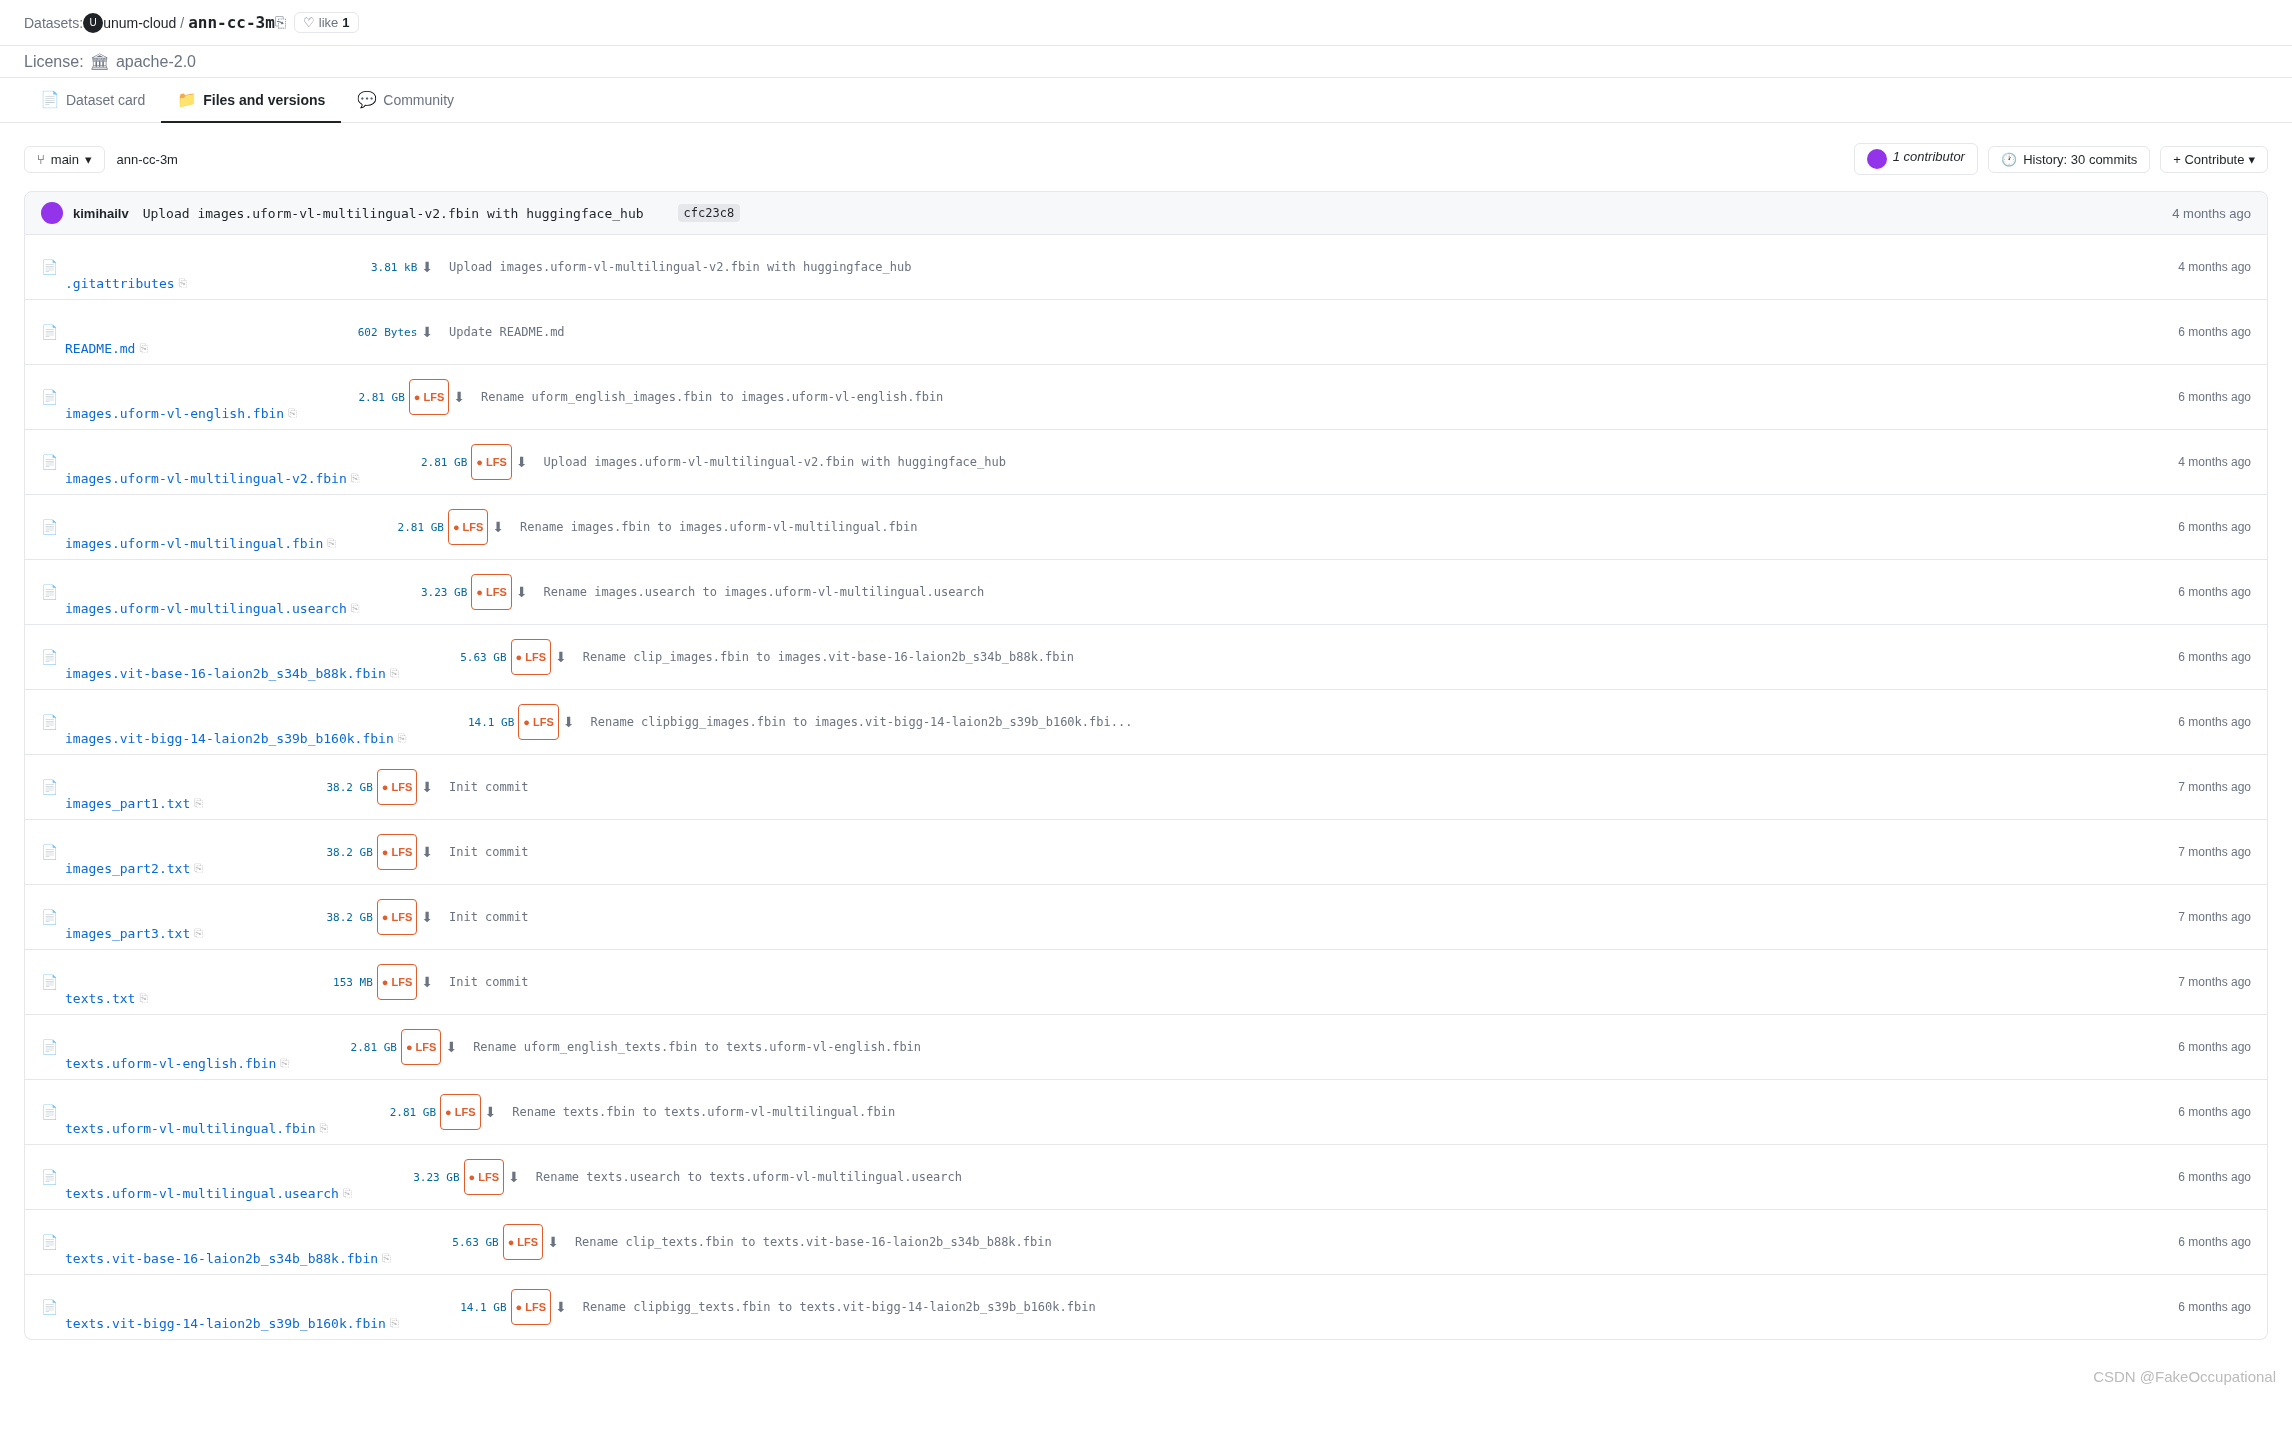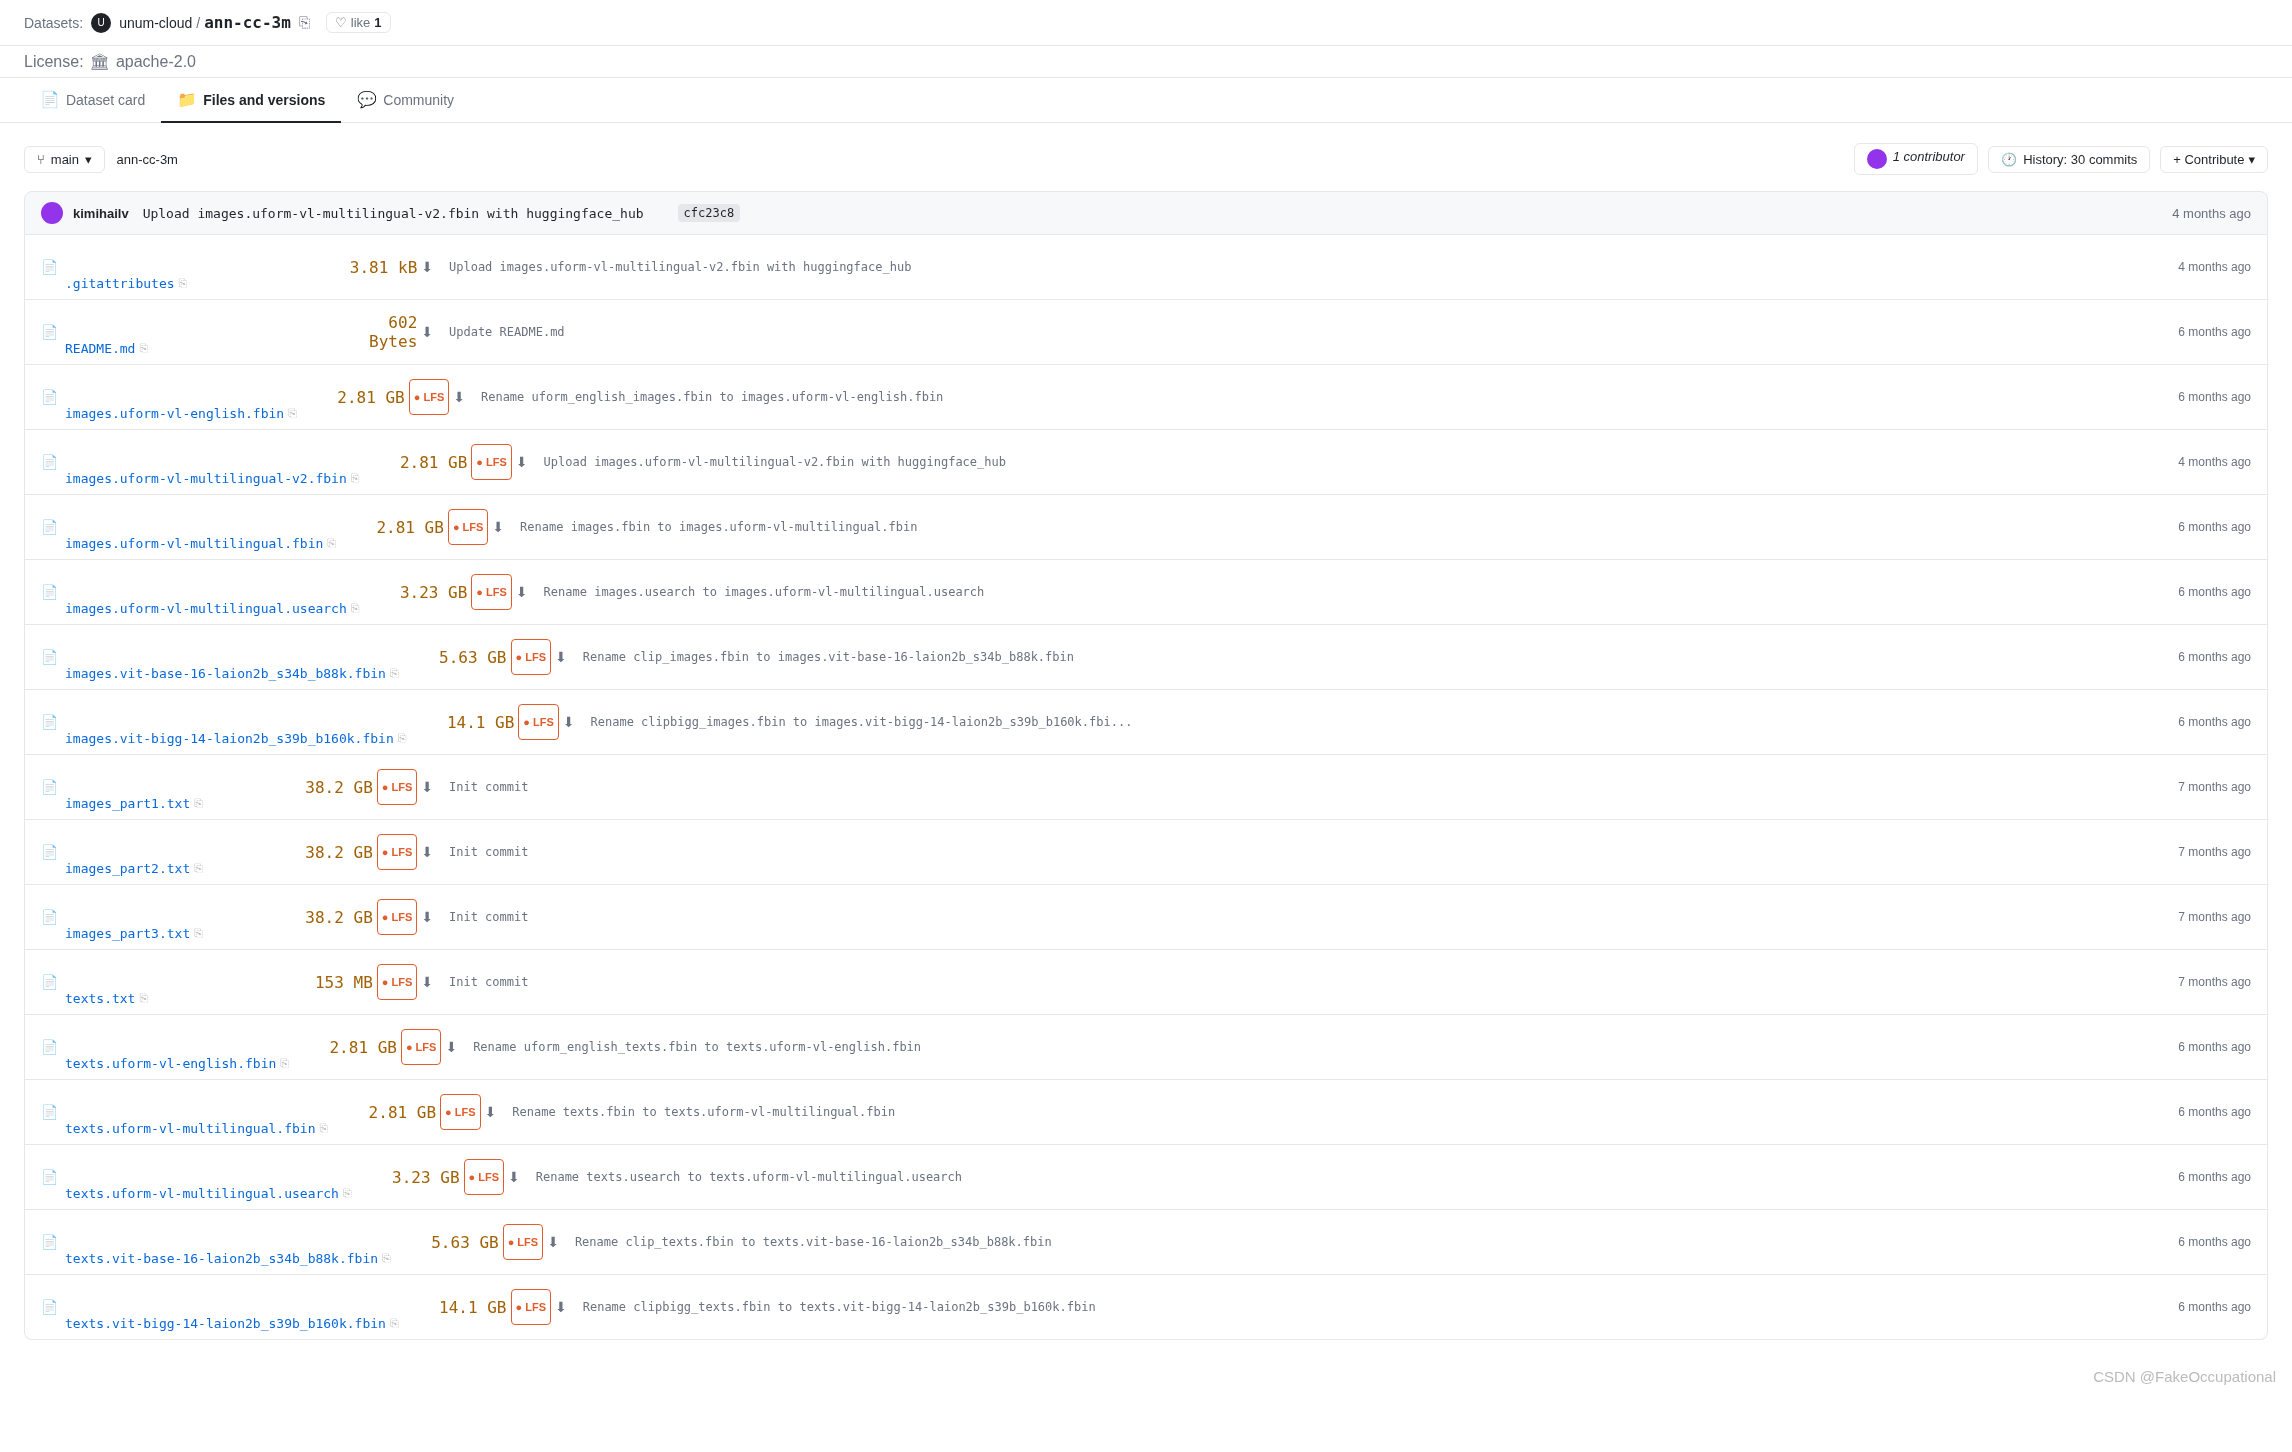--- a/index.html
+++ b/index.html
@@ -1,18 +1,18 @@
 <!DOCTYPE html>
 <html><head>
   <meta charset="utf-8">
   <style>
     * { box-sizing: border-box; margin: 0; padding: 0; }
     body { font-family: -apple-system, BlinkMacSystemFont, 'Segoe UI', Helvetica, Arial, sans-serif; font-size: 14px; color: #1f2328; background: #fff; }
     
-    .top-bar { padding: 12px 24px; border-bottom: 1px solid #e5e7eb; display: flex; align-items: center; gap: 8px; }
+    .top-bar { padding: 12px 24px; border-bottom: 1px solid #e5e7eb; display: flex; align-items: center; }
     .datasets-label { color: #6b7280; font-size: 14px; }
     .user-icon { width: 20px; height: 20px; border-radius: 50%; background: #1f2328; display: inline-flex; align-items: center; justify-content: center; color: #fff; font-size: 10px; }
     .repo-path { display: flex; align-items: center; gap: 4px; }
     .repo-user { color: #1f2328; font-size: 14px; }
     .repo-sep { color: #6b7280; }
     .repo-name { font-weight: 700; font-size: 16px; color: #1f2328; font-family: monospace; }
     .copy-icon { color: #6b7280; cursor: pointer; font-size: 14px; }
     .like-btn { display: flex; align-items: center; gap: 4px; border: 1px solid #e5e7eb; border-radius: 6px; padding: 2px 8px; cursor: pointer; color: #6b7280; font-size: 13px; margin-left: 8px; }
     .like-count { color: #1f2328; font-weight: 600; }
     
@@ -43,21 +43,21 @@
     .commit-hash { font-family: monospace; font-size: 12px; background: #e5e7eb; padding: 2px 6px; border-radius: 4px; color: #1f2328; margin-left: 24px; }
     .commit-time { margin-left: auto; font-size: 13px; color: #6b7280; white-space: nowrap; }
     
     .file-table { border: 1px solid #e5e7eb; border-top: none; border-radius: 0 0 8px 8px; overflow: hidden; }
     .file-row { display: flex; align-items: center; padding: 8px 16px; border-bottom: 1px solid #e5e7eb; font-size: 13px; gap: 8px; }
     .file-row:last-child { border-bottom: none; }
     .file-icon { color: #6b7280; font-size: 14px; flex-shrink: 0; width: 16px; }
     .file-name { color: #0969da; cursor: pointer; flex: 0 0 auto; min-width: 200px; font-family: monospace; font-size: 13px; display: flex; align-items: center; gap: 4px; margin-top: 33px; }
     .file-name-link { color: #0969da; }
     .copy-small { color: #bbb; font-size: 11px; cursor: pointer; }
-    .file-size { color: #a16207; flex: 0 0 80px; text-align: right; font-family: monospace; font-size: 16px; }
+    .file-size { color: #0369a1; flex: 0 0 80px; text-align: right; font-family: monospace; font-size: 11px; }
     .lfs-badge { color: #e05d2c; font-size: 11px; font-weight: 600; border: 1px solid #e05d2c; border-radius: 4px; padding: 11px 4px; flex-shrink: 0; }
     .download-icon { color: #6b7280; cursor: pointer; font-size: 14px; flex-shrink: 0; }
     .file-commit { color: #6b7280; flex: 1; font-family: monospace; font-size: 12px; white-space: nowrap; overflow: hidden; text-overflow: ellipsis; margin-left: 8px; }
     .file-time { color: #6b7280; font-size: 12px; text-align: right; flex: 0 0 120px; white-space: nowrap; }
     .size-download { display: flex; align-items: center; gap: 4px; flex: 0 0 160px; justify-content: flex-end; }
     
     .watermark { text-align: right; padding: 8px 16px; color: #bbb; font-size: 15px; }
   </style>
 </head>
 <body>

